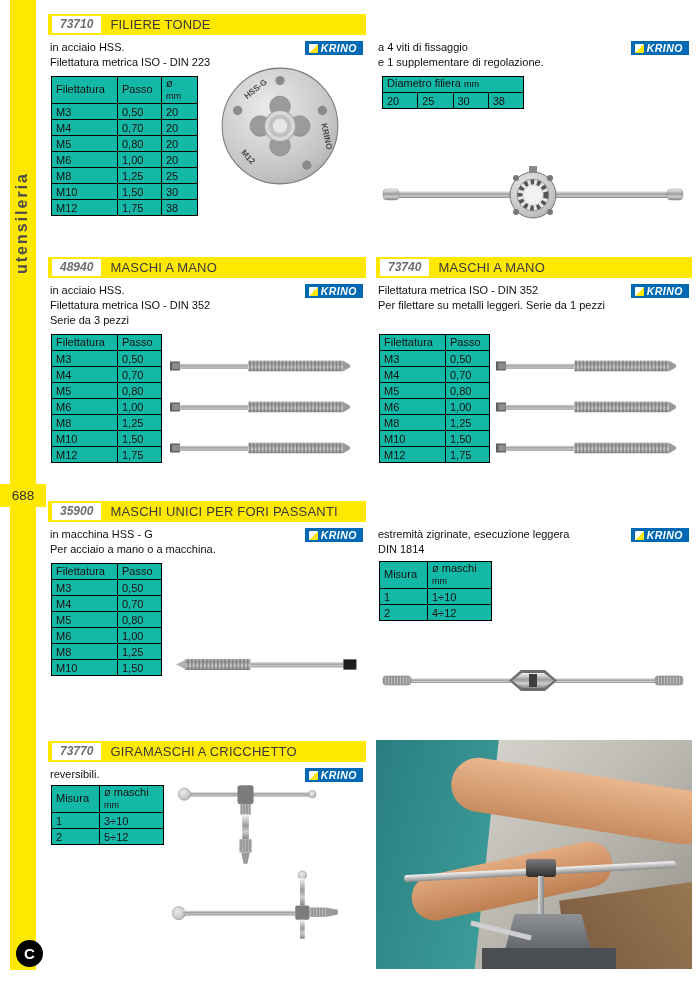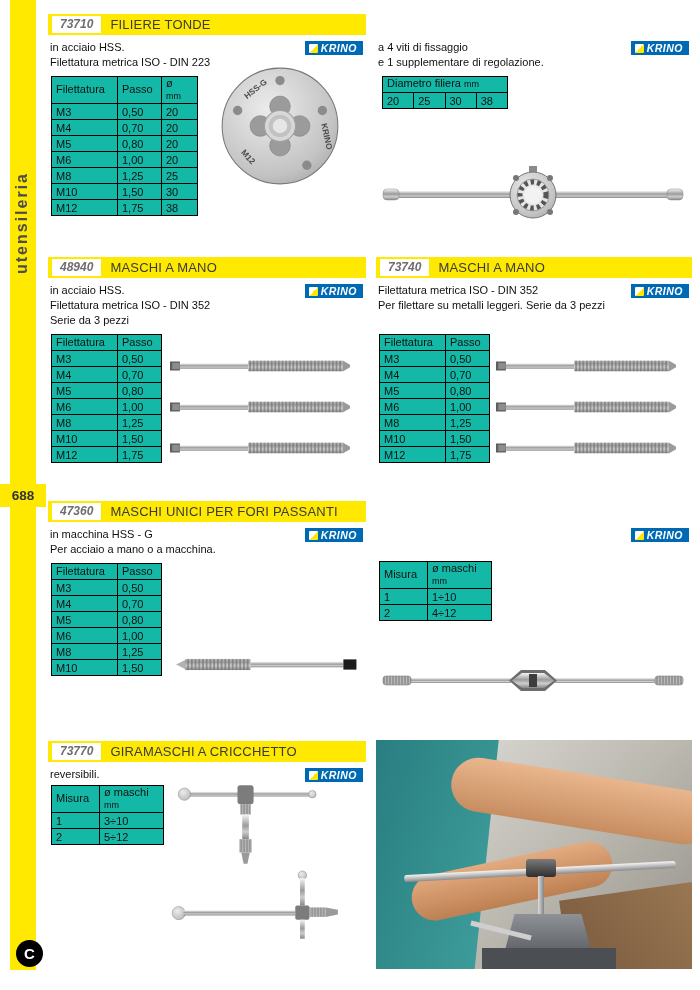--- a/index.html
+++ b/index.html
@@ -6,21 +6,21 @@
   html,body{width:700px;height:990px}
   body{font-family:"Liberation Sans",sans-serif;background:#fff;position:relative;color:#111}
   .page{position:absolute;inset:0;width:700px;height:990px;background:#fff;overflow:hidden}
   :root{--yellow:#ffe900;--blue:#0069b4;--title:#3a3a3a;--code:#6e6e6e}
 
   
   .strip{position:absolute;left:10px;top:0;width:26px;height:970px;background:var(--yellow)}
   .vlabel{position:absolute;top:172px;left:3px;writing-mode:vertical-rl;transform:rotate(180deg);
           font-size:16px;font-weight:bold;color:#4d4d4d;letter-spacing:2px}
   .pagebox{position:absolute;left:0;top:484px;width:46px;height:23px;background:var(--yellow);
-           display:flex;align-items:center;justify-content:center;font-weight:bold;font-size:13.5px;color:#333}
+           display:flex;align-items:center;justify-content:center;font-weight:normal;font-size:13.5px;color:#333}
   .pub{position:absolute;left:16px;top:940px;width:27px;height:27px;border-radius:50%;background:#000;
        color:#fff;display:flex;align-items:center;justify-content:center;font-weight:bold;font-size:15px}
 
   
   .cell{position:absolute}
   .bar{position:absolute;left:0;top:0;right:0;height:21px;background:var(--yellow);
        display:flex;align-items:center;gap:9px;padding:2px 4px}
   .code{background:#fff;font-style:italic;font-weight:bold;color:var(--code);font-size:12px;
         padding:0 8px;height:17px;line-height:17px}
   .title{font-weight:normal;color:var(--title);font-size:13px;letter-spacing:.2px}
@@ -28,21 +28,21 @@
   .krino{position:absolute;right:3px;top:27px;background:var(--blue);color:#fff;height:14px;
          display:flex;align-items:center;gap:3px;padding:0 6px 0 4px}
   .kic{width:9px;height:9px;background:linear-gradient(135deg,#fff 50%,var(--yellow) 50%);border-radius:1px}
   .ktx{font-style:italic;font-weight:bold;font-size:10.5px;letter-spacing:.5px}
 
   
   table.tbl{position:absolute;border-collapse:collapse;font-size:11px;text-align:left;background:#14b8a6}
   .tbl th,.tbl td{border:1px solid #000;padding:1px 4px;font-weight:normal;height:16px;vertical-align:middle}
   .tbl th{line-height:11.5px}
   .sm{font-size:9px}
-  .t4{width:126px;table-layout:fixed}
+  .t4{width:142px;table-layout:fixed}
 
   .img{position:absolute}
 
   
   .photo{position:absolute;left:376px;top:740px;width:316px;height:229px;overflow:hidden;
          background:linear-gradient(135deg,#e4e3de 0%,#bcb9b1 55%,#95918a 100%)}
   .ph-shirt{position:absolute;left:-42px;top:-18px;width:152px;height:270px;
             background:linear-gradient(100deg,#25777b,#3d9d9a);transform:rotate(6deg)}
   .ph-arm1{position:absolute;left:74px;top:34px;width:262px;height:54px;border-radius:28px;
            background:linear-gradient(#e9b68d,#c78d61);transform:rotate(9deg)}
@@ -296,21 +296,21 @@
       </svg>
   </section>
 
   <section class="cell" style="left:376px;top:257px;width:316px;height:230px">
     <header class="bar">
       <span class="code">73740</span>
       <span class="title">MASCHI A MANO</span>
     </header>
     <div class="desc">
       <div>Filettatura metrica ISO - DIN 352</div>
-      <div>Per filettare su metalli leggeri. Serie da 3 pezzi</div>
+      <div>Per filettare su metalli leggeri. Serie da 1 pezzi</div>
     </div>
     <div class="krino">
       <span class="kic"></span>
       <span class="ktx">KRINO</span>
     </div>
     <table class="tbl" style="left:3px;top:77px">
       <thead>
         <tr>
           <th style="width:66px"><span>Filettatura</span></th>
           <th style="width:44px"><span>Passo</span></th>
@@ -353,21 +353,21 @@
     <svg class="img" viewBox="0 0 200 20" style="left:110px;top:141px;width:200px;height:18px">
         <use href="#tap"></use>
       </svg>
     <svg class="img" viewBox="0 0 200 20" style="left:110px;top:182px;width:200px;height:18px">
         <use href="#tap"></use>
       </svg>
   </section>
 
   <section class="cell" style="left:48px;top:501px;width:318px;height:228px">
     <header class="bar">
-      <span class="code">47360</span>
+      <span class="code">35900</span>
       <span class="title">MASCHI UNICI PER FORI PASSANTI</span>
     </header>
     <div class="desc">
       <div>in macchina HSS - G</div>
       <div>Per acciaio a mano o a macchina.</div>
     </div>
     <div class="krino">
       <span class="kic"></span>
       <span class="ktx">KRINO</span>
     </div>
@@ -404,20 +404,24 @@
             <td>1,50</td>
           </tr>
         </tbody>
     </table>
     <svg class="img" viewBox="0 0 200 20" style="left:128px;top:154px;width:186px;height:19px">
         <use href="#tappoint"></use>
       </svg>
   </section>
 
   <section class="cell" style="left:376px;top:501px;width:316px;height:228px">
+    <div class="desc">
+      <div>estremità zigrinate, esecuzione leggera</div>
+      <div>DIN 1814</div>
+    </div>
     <div class="krino">
       <span class="kic"></span>
       <span class="ktx">KRINO</span>
     </div>
     <table class="tbl" style="left:3px;top:60px">
       <thead>
         <tr>
           <th style="width:48px"><span>Misura</span></th>
           <th style="width:64px"><span>ø maschi</span><br><span class="sm">mm</span></th>
         </tr>

